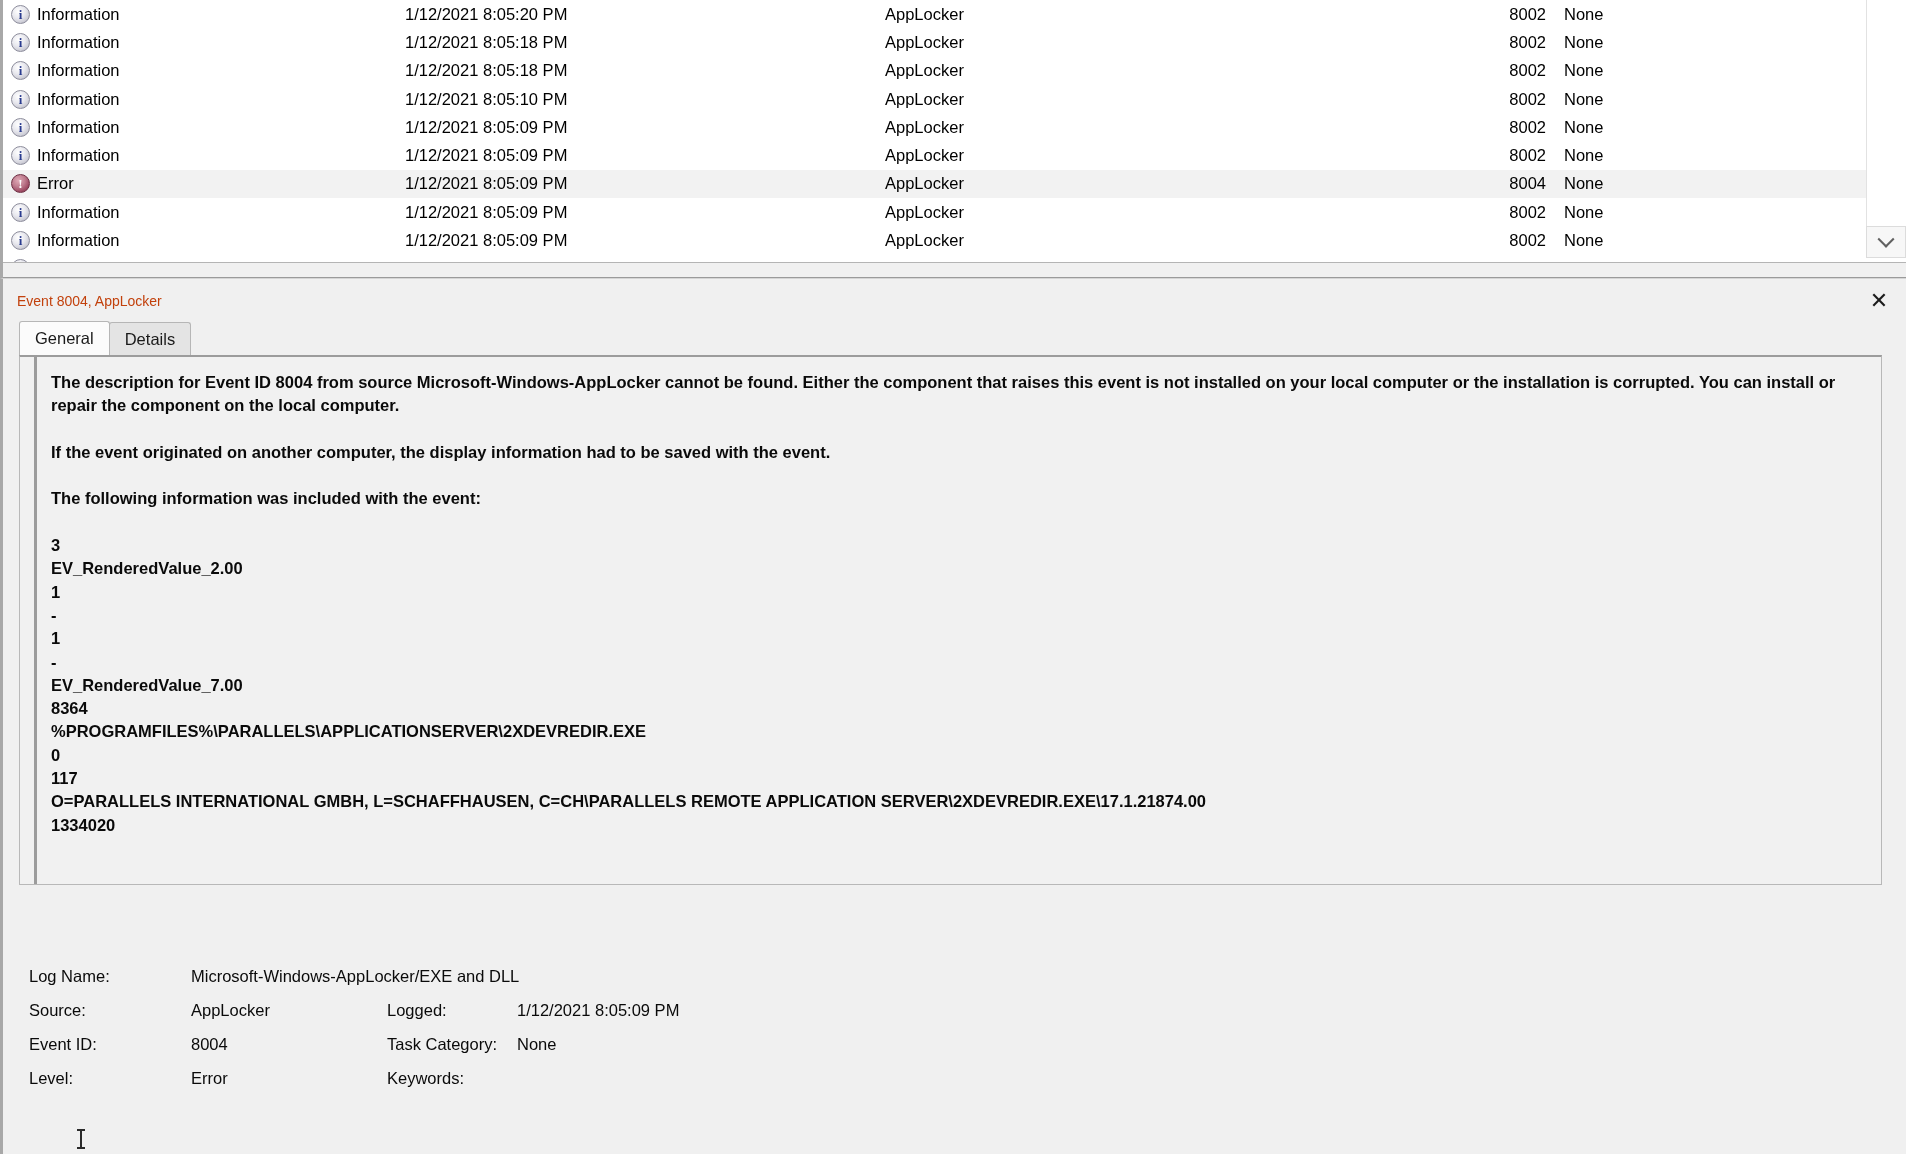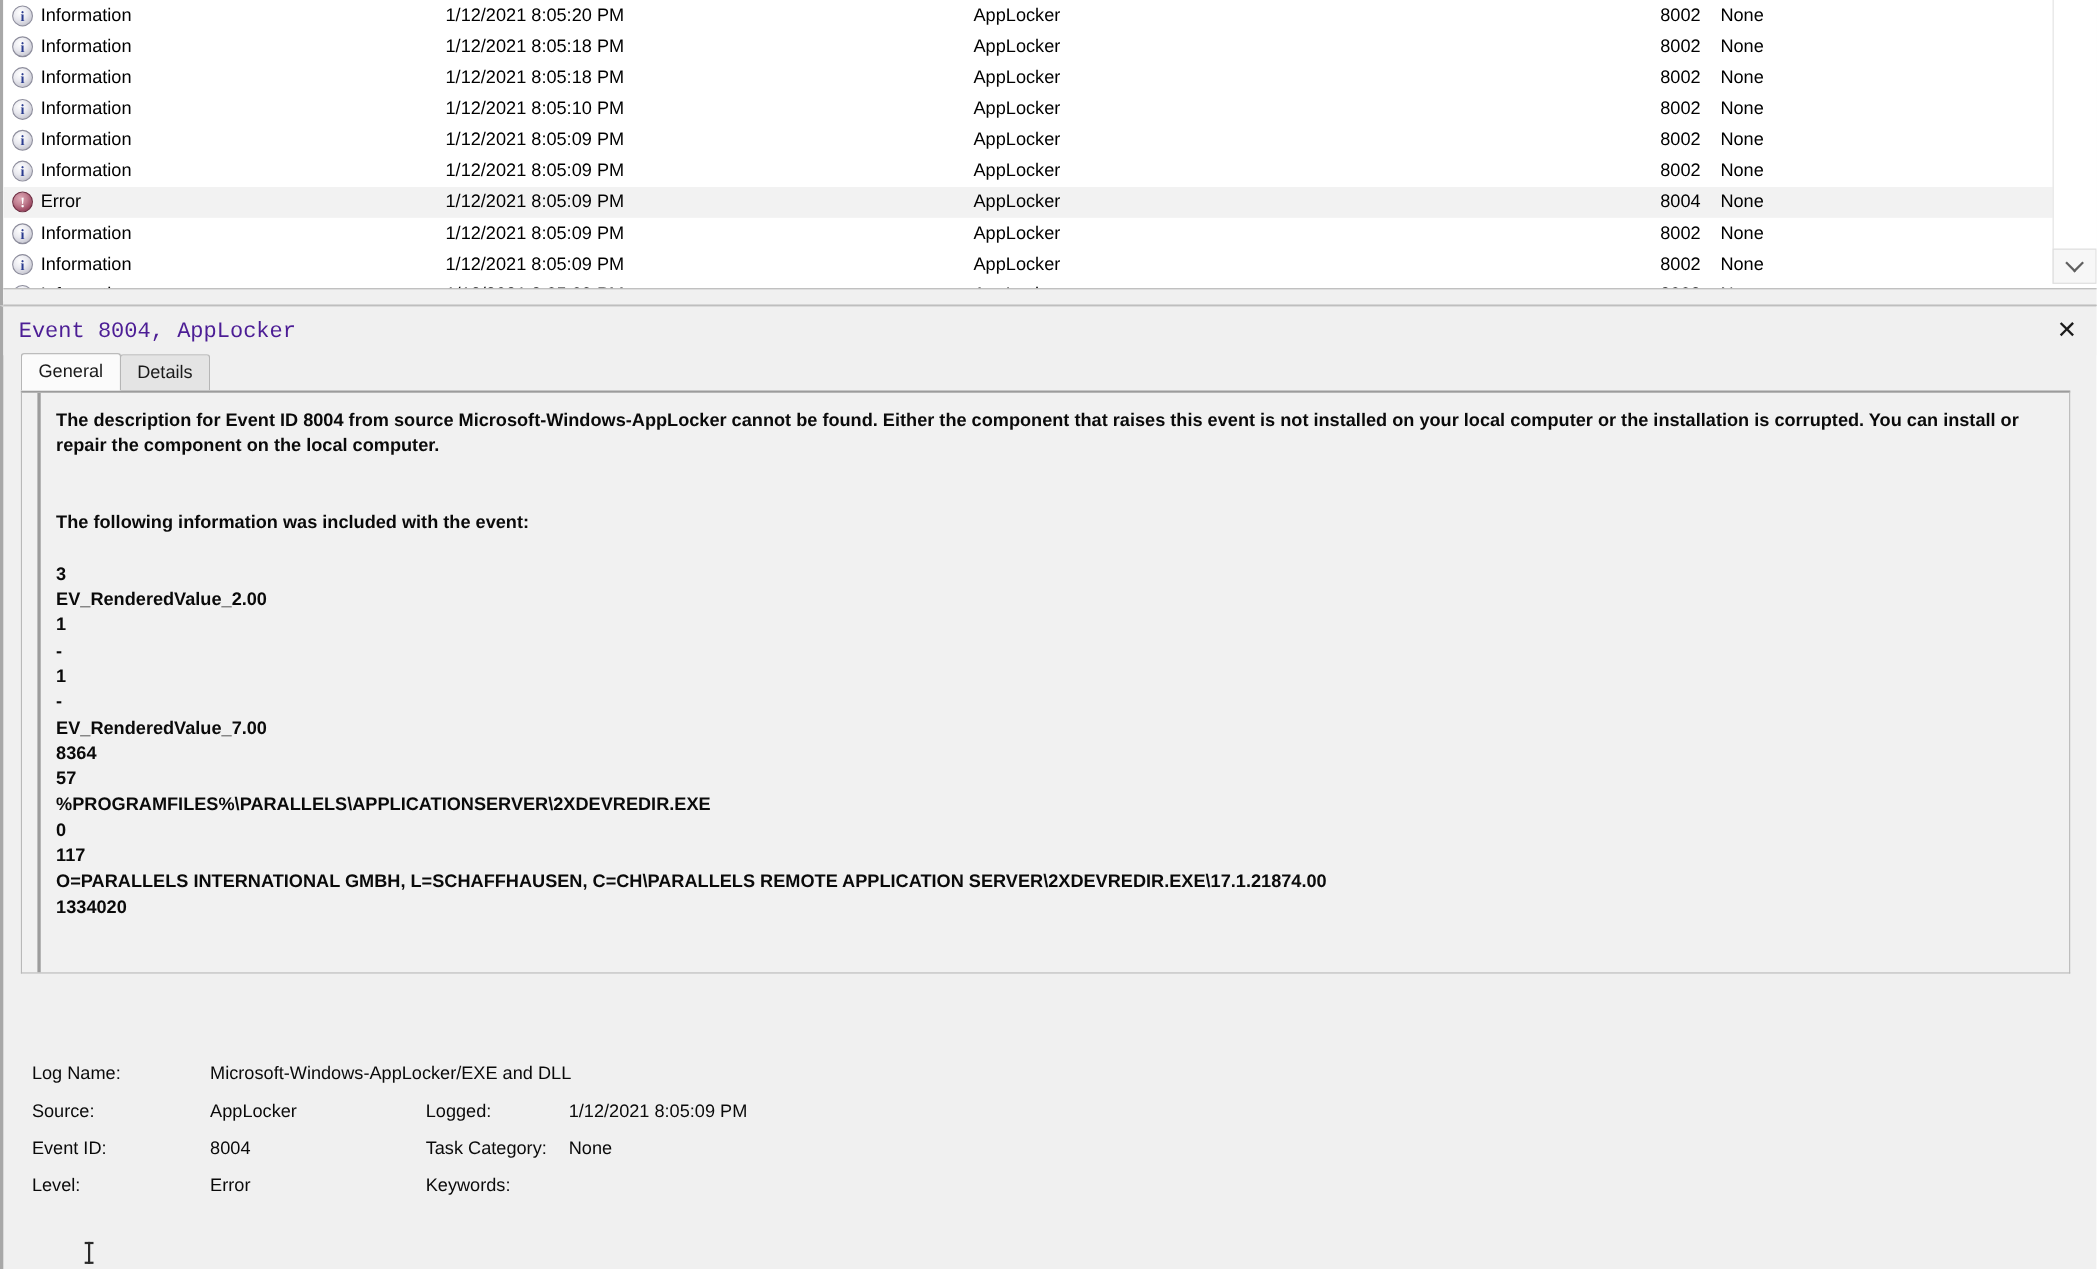--- a/index.html
+++ b/index.html
@@ -100,21 +100,21 @@
   }
 
   .detail-titlebar {
     position: relative;
     height: 44px;
     display: flex; align-items: center;
     padding-left: 14px;
     background: #f0f0f0;
   }
   .detail-title {
-    font-size: 20px; color: #4c1d95; font-family: Liberation Mono, monospace;
+    font-size: 14px; color: #c2410c;
   }
   .close-btn {
     position: absolute; right: 10px; top: 5px;
     width: 34px; height: 32px;
     display: flex; align-items: center; justify-content: center;
     font-size: 22px; font-weight: bold; color: #1a1a1a;
     cursor: pointer;
     font-family: "DejaVu Sans", sans-serif;
   }
 
@@ -330,32 +330,32 @@
 
     <div class="tabstrip" id="tabstrip">
         <div class="tab active">General</div>
         <div class="tab">Details</div>
       </div>
 
     <div class="desc-box">
       <div class="desc-inner" id="desc-inner">
           <div class="desc-line"><span>The description for Event ID 8004 from source Microsoft-Windows-AppLocker cannot be found. Either the component that raises this event is not installed on your local computer or the installation is corrupted. You can install or repair the component on the local computer.</span></div>
           <div class="desc-line blank"></div>
+          <div class="desc-line"><span>If the event originated on another computer, the display information had to be saved with the event.</span></div>
           <div class="desc-line blank"></div>
           <div class="desc-line"><span>The following information was included with the event:</span></div>
           <div class="desc-line blank"></div>
           <div class="desc-line"><span>3</span></div>
           <div class="desc-line"><span>EV_RenderedValue_2.00</span></div>
           <div class="desc-line"><span>1</span></div>
           <div class="desc-line"><span>-</span></div>
           <div class="desc-line"><span>1</span></div>
           <div class="desc-line"><span>-</span></div>
           <div class="desc-line"><span>EV_RenderedValue_7.00</span></div>
           <div class="desc-line"><span>8364</span></div>
-          <div class="desc-line"><span>57</span></div>
           <div class="desc-line"><span>%PROGRAMFILES%\PARALLELS\APPLICATIONSERVER\2XDEVREDIR.EXE</span></div>
           <div class="desc-line"><span>0</span></div>
           <div class="desc-line"><span>117</span></div>
           <div class="desc-line"><span>O=PARALLELS INTERNATIONAL GMBH, L=SCHAFFHAUSEN, C=CH\PARALLELS REMOTE APPLICATION SERVER\2XDEVREDIR.EXE\17.1.21874.00</span></div>
           <div class="desc-line"><span>1334020</span></div>
           <div class="desc-line"></div>
         </div>
     </div>
 
     <div class="meta">

